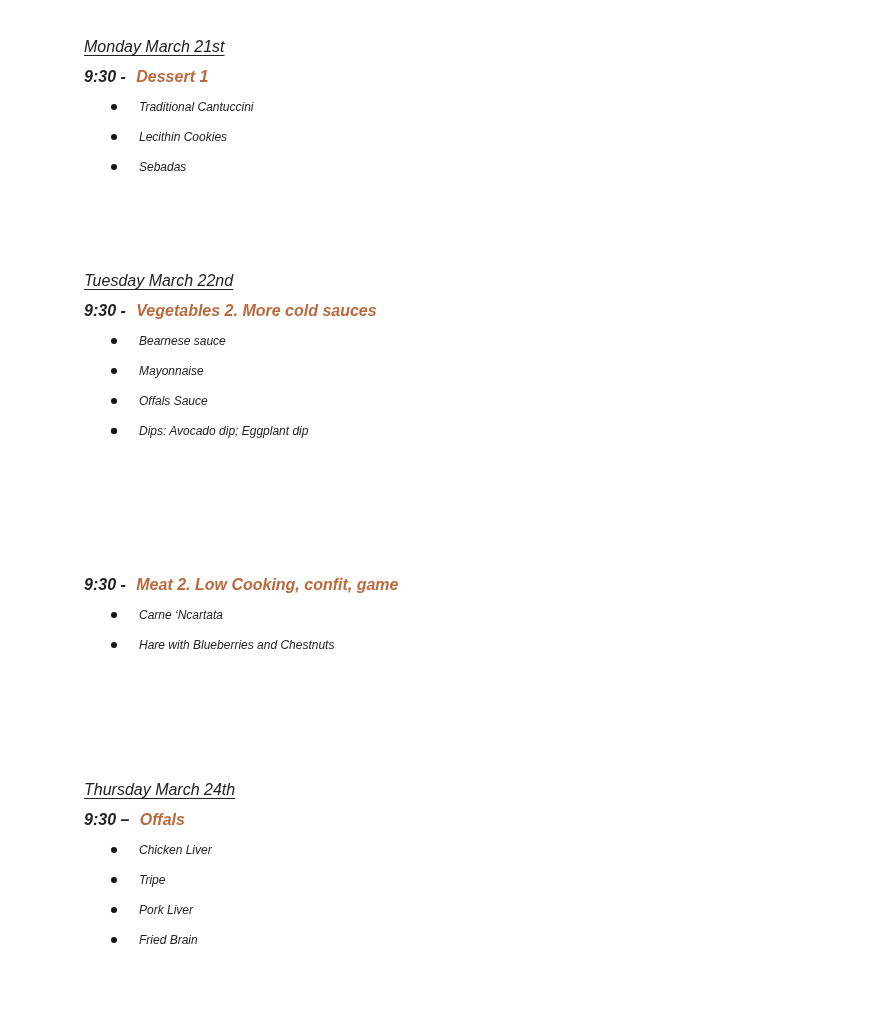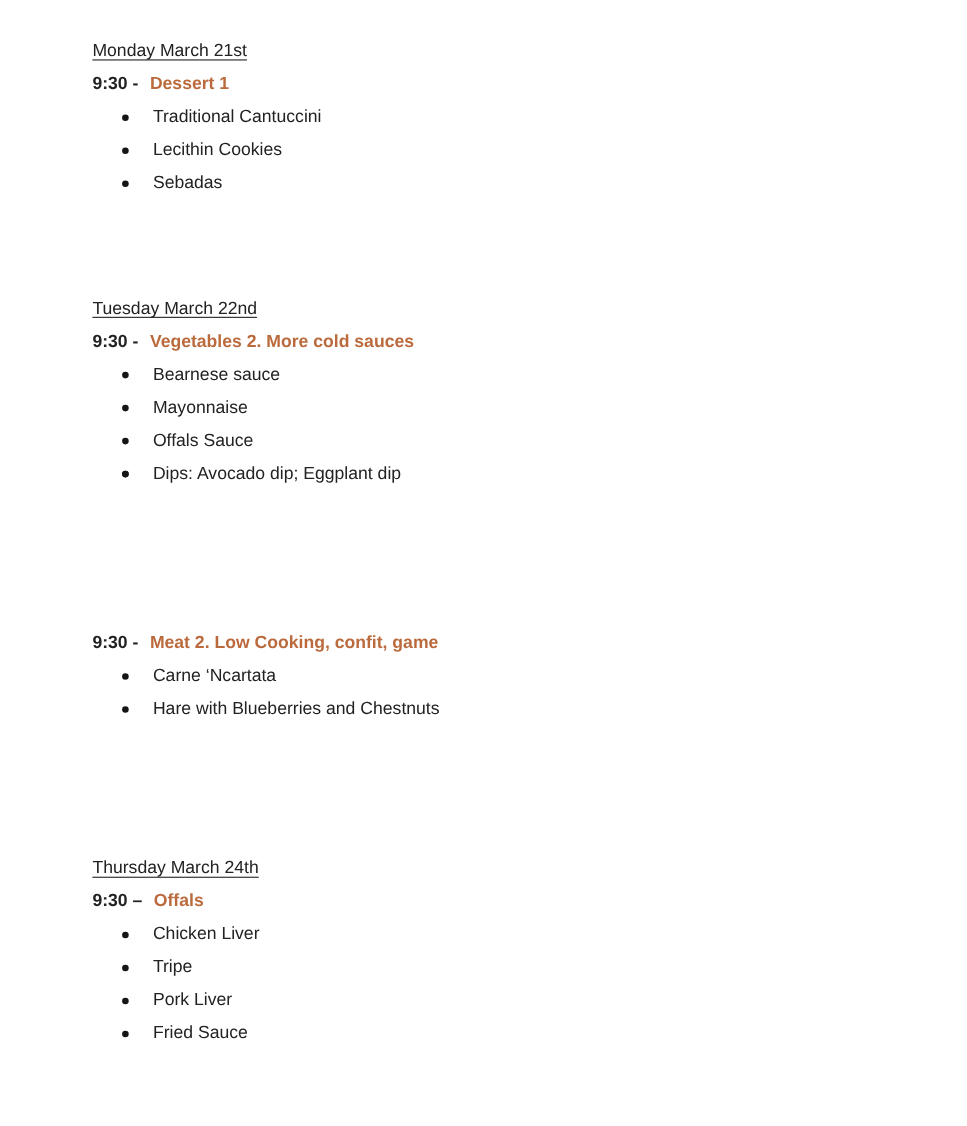--- a/index.html
+++ b/index.html
@@ -11,20 +11,21 @@
     height: 1024px;
     position: relative;
     background: var(--page-bg, #ffffff);
     font-family: "Liberation Sans", "DejaVu Sans", sans-serif;
     color: var(--text, #222222);
     overflow: hidden;
   }
   .page {
     position: absolute;
     inset: 0;
+    font-style: italic;
   }
   .day-section {
     position: absolute;
     left: 84px;
     right: 30px;
   }
   #day-0 { top: 32px; }
   #day-1 { top: 266px; }
   #day-2 { top: 570px; }
   #day-3 { top: 775px; }
@@ -53,21 +54,21 @@
     margin-left: 6px;
   }
   ul.menu-list {
     list-style: none;
     margin: 0;
     padding: 0;
   }
   li.menu-item {
     position: relative;
     padding-left: 55px;
-    font-size: 16px;
+    font-size: 12px;
     line-height: 30px;
     color: var(--text, #222222);
   }
   .bullet-dot {
     position: absolute;
     left: 27px;
     top: 12px;
     width: 6px;
     height: 6px;
     border-radius: 50%;
@@ -121,17 +122,17 @@
   <section class="day-section" id="day-3">
     <h2 class="day-heading">Thursday March 24th</h2>
     <p class="time-line">
       <span class="time-label">9:30 –</span>
       <span class="topic-label">Offals</span>
     </p>
     <ul class="menu-list">
       <li class="menu-item"><span class="bullet-dot"></span><span>Chicken Liver</span></li>
       <li class="menu-item"><span class="bullet-dot"></span><span>Tripe</span></li>
       <li class="menu-item"><span class="bullet-dot"></span><span>Pork Liver</span></li>
-      <li class="menu-item"><span class="bullet-dot"></span><span>Fried Sauce</span></li>
+      <li class="menu-item"><span class="bullet-dot"></span><span>Fried Brain</span></li>
     </ul>
   </section>
 
 </div>
 
 </body></html>

